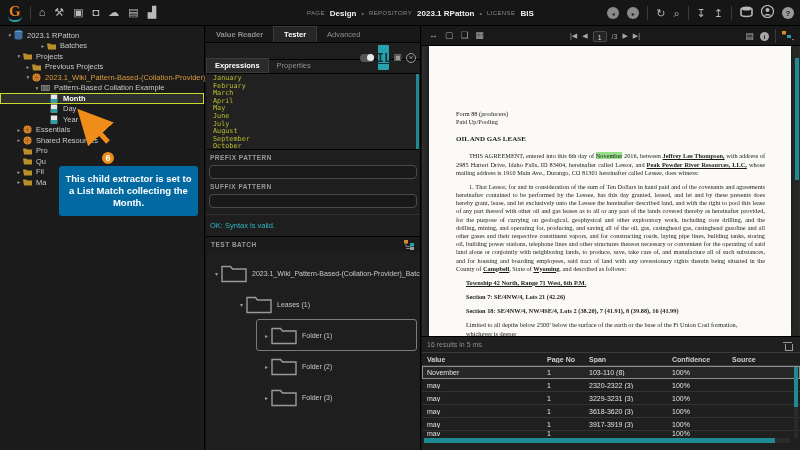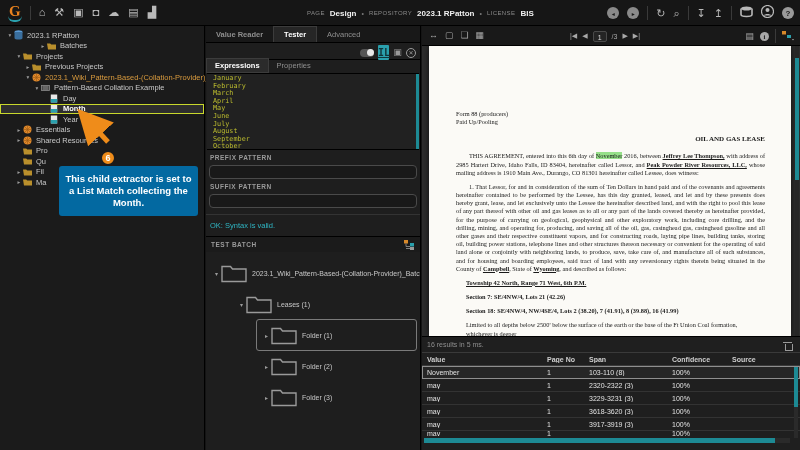--- a/index.html
+++ b/index.html
@@ -59,21 +59,21 @@
   .ptab.active { background:#262626; border:1px solid #3c3c3c; border-bottom:none;
     color:#fff; font-weight:bold; }
   .edtabs { height:17px; display:flex; align-items:center; font-size:7.5px;
     border-bottom:1px solid #000; position:relative; }
   .etab { padding:2px 8px; color:#8f8f8f;margin-top:28px; }
   .etab.active { background:#2b2b2b; border:1px solid #3c3c3c; color:#fff; font-weight:bold; }
   .ed-icons { position:absolute; right:4px; top:2px; display:flex; gap:4px; align-items:center; }
   .toggle { width:14px; height:8px; border-radius:4px; background:#555; position:relative; }
   .toggle::after { content:""; position:absolute; right:0.5px; top:0.5px; width:7px; height:7px;
     border-radius:50%; background:#e8e8e8; }
-  .ilbadge { width:11px; height:15px; background:#2aa0ad; color:#10343a; font-size:10px;
+  .ilbadge { width:11px; height:25px; background:#2aa0ad; color:#10343a; font-size:12px;
     font-weight:bold; display:flex; align-items:center; justify-content:center; border-radius:1px;
     font-family:"DejaVu Sans Mono", monospace;text-decoration:underline; }
   .mini { color:#9a9a9a; font-size:9px; line-height:1; }
   .xcirc { width:10px; height:10px; border-radius:50%; border:1px solid #9a9a9a; color:#9a9a9a;
     font-size:6px; display:flex; align-items:center; justify-content:center; }
   .sechead { font-size:6.5px; font-weight:bold; letter-spacing:.5px; color:#9a9a9a;
     padding:4px 4px 2px 4px; }
   .entries-wrap { position:relative; margin:0 1px; height:77px; background:#212121;
     border-top:1px solid #000; border-bottom:1px solid #000; }
   .entries { font-family:"DejaVu Sans Mono", monospace; font-size:6.8px; line-height:7.6px;
@@ -109,21 +109,21 @@
     font-size:6.5px; font-weight:bold; display:flex; align-items:center; justify-content:center;
     font-family:"Liberation Serif", serif; }
   .docarea { position:absolute; left:0; top:20px; width:378px; height:290px; overflow:hidden; }
   .docscroll { position:absolute; right:1px; top:20px; width:4px; height:290px; background:#262626; }
   .docscroll .thumb { position:absolute; left:0; top:12px; width:4px; height:122px; background:#1d8a94; }
   .page { position:absolute; left:7px; top:0; width:362px; height:290px; background:#fbfaf6;
     box-shadow:0 0 7px rgba(0,0,0,.65); color:#1a1a1a; overflow:hidden; }
   .doc { padding:64px 26px 0 27px; font-family:"Liberation Serif", serif; font-size:6.3px;
     line-height:1.3; text-align:justify; }
   .doc .small-left { text-align:left; }
-  .doc .title { text-align:right; font-weight:bold; font-size:7px; margin:9px 0 8px 0; }
+  .doc .title { text-align:left; font-weight:bold; font-size:7px; margin:9px 0 8px 0; }
   .doc p { margin-bottom:6px; }
   .doc .ind { text-indent:13px; }
   .doc .bu { font-weight:bold; text-decoration:underline; }
   .doc .b { font-weight:bold; }
   .doc .hl { background:#96e089; }
   .doc .sub { margin-left:10px; text-align:left; }
 
   
   .results { position:absolute; left:0; top:310px; width:378px; height:114px; background:#1f1f1f;
     border-top:1px solid #000; }
@@ -252,39 +252,39 @@
         <div class="trow" style="padding-left: 33px;">
           <span class="arr">▾</span>
           <span class="ticon">
             <svg width="9" height="8" viewBox="0 0 9 8">
               <rect x=".5" y="1.5" width="8" height="5" fill="#4a4a4a" stroke="#8a8a8a" stroke-width=".8"></rect>
               <path d="M2,3 h5 M2,5 h5" stroke="#9a9a9a" stroke-width=".7"></path>
             </svg>
           </span>
           <span class="tlabel">Pattern-Based Collation Example</span>
         </div>
-        <div class="trow" style="padding-left: 42px;">
+        <div class="trow selected" style="padding-left: 42px;">
           <span class="arr"></span>
           <span class="ticon">
             <svg width="8" height="9" viewBox="0 0 8 9">
               <rect x=".8" y=".5" width="6.4" height="8" fill="#e8e8e8"></rect>
               <rect x=".8" y="5" width="6.4" height="3.5" fill="#2aa0ad"></rect>
             </svg>
           </span>
-          <span class="tlabel">Day</span>
-        </div>
-        <div class="trow selected" style="padding-left: 42px;">
+          <span class="tlabel">Month</span>
+        </div>
+        <div class="trow" style="padding-left: 42px;">
           <span class="arr"></span>
           <span class="ticon">
             <svg width="8" height="9" viewBox="0 0 8 9">
               <rect x=".8" y=".5" width="6.4" height="8" fill="#e8e8e8"></rect>
               <rect x=".8" y="5" width="6.4" height="3.5" fill="#2aa0ad"></rect>
             </svg>
           </span>
-          <span class="tlabel">Month</span>
+          <span class="tlabel">Day</span>
         </div>
         <div class="trow" style="padding-left: 42px;">
           <span class="arr"></span>
           <span class="ticon">
             <svg width="8" height="9" viewBox="0 0 8 9">
               <rect x=".8" y=".5" width="6.4" height="8" fill="#e8e8e8"></rect>
               <rect x=".8" y="5" width="6.4" height="3.5" fill="#2aa0ad"></rect>
             </svg>
           </span>
           <span class="tlabel">Year</span>

